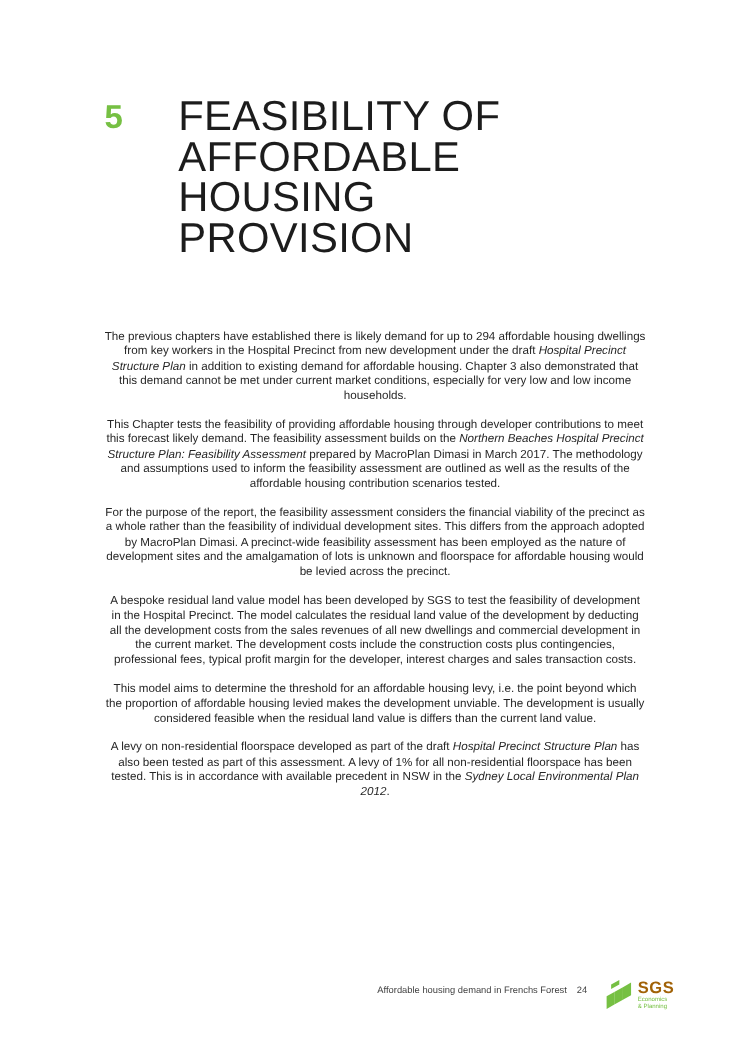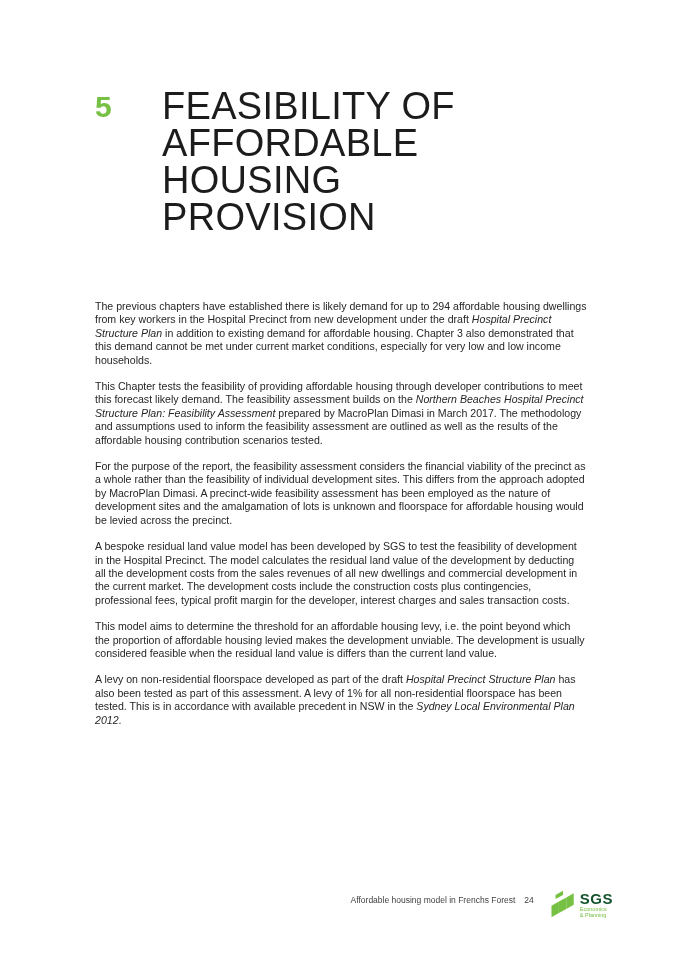--- a/index.html
+++ b/index.html
@@ -43,21 +43,21 @@
     line-height: 37px;
     letter-spacing: 0.3px;
     white-space: pre-line;
   }
   
   .para {
     margin: 0 0 13px 0;
     color: #262626;
     font-size: 10.6px;
     line-height: 13.4px;
-    text-align: left;
+    text-align: center;
   }
   .para em { font-style: italic; }
   
   .section-heading {
     display: flex;
     align-items: baseline;
     margin: 23px 0 17px 0;
   }
   .section-number {
     width: 45px;
@@ -95,21 +95,21 @@
     text-align: right;
   }
   .logo {
     display: flex;
     align-items: flex-start;
     margin-left: 15px;
   }
   .logo-mark { width: 28px; height: 36px; display: block; }
   .logo-textblock { margin-left: 3px; padding-top: 6px; }
   .logo-name {
-    color: #14532d;
+    color: #a16207;
     font-size: 15px;
     font-weight: 700;
     line-height: 13px;
     letter-spacing: 0.5px;
   }
   .logo-tagline {
     color: #76C043;
     font-size: 5.5px;
     line-height: 6px;
     white-space: pre-line;
@@ -134,21 +134,21 @@
 
 
     <p class="para"><span>For the purpose of the report, the feasibility assessment considers the financial viability of the precinct as a whole rather than the feasibility of individual development sites. This differs from the approach adopted by MacroPlan Dimasi. A precinct-wide feasibility assessment has been employed as the nature of development sites and the amalgamation of lots is unknown and floorspace for affordable housing would be levied across the precinct.</span></p>
     <p class="para"><span>A bespoke residual land value model has been developed by SGS to test the feasibility of development in the Hospital Precinct. The model calculates the residual land value of the development by deducting all the development costs from the sales revenues of all new dwellings and commercial development in the current market. The development costs include the construction costs plus contingencies, professional fees, typical profit margin for the developer, interest charges and sales transaction costs.</span></p>
     <p class="para"><span>This model aims to determine the threshold for an affordable housing levy, i.e. the point beyond which the proportion of affordable housing levied makes the development unviable. The development is usually considered feasible when the residual land value is differs than the current land value.</span></p>
     <p class="para"><span>A levy on non-residential floorspace developed as part of the draft </span><em>Hospital Precinct Structure Plan</em><span> has also been tested as part of this assessment. A levy of 1% for all non-residential floorspace has been tested. This is in accordance with available precedent in NSW in the </span><em>Sydney Local Environmental Plan 2012</em><span>.</span></p>
 
   </div>
 
   <div class="footer">
-    <span class="footer-text">Affordable housing model in Frenchs Forest</span>
+    <span class="footer-text">Affordable housing demand in Frenchs Forest</span>
     <span class="footer-pagenum">24</span>
     <div class="logo">
       <svg class="logo-mark" viewBox="0 0 34 40" xmlns="http://www.w3.org/2000/svg" aria-hidden="true">
         <path d="M3,36 L12,31 L12,17 L3,22 Z" fill="#76C043"></path>
         <path d="M12,31 L21,26 L21,12 L12,17 Z" fill="#76C043"></path>
         <path d="M21,26 L30,21 L30,7 L21,12 Z" fill="#76C043"></path>
         <path d="M8,14 L17,9 L17,4 L8,9 Z" fill="#76C043"></path>
       </svg>
       <div class="logo-textblock">
         <div class="logo-name">SGS</div>

